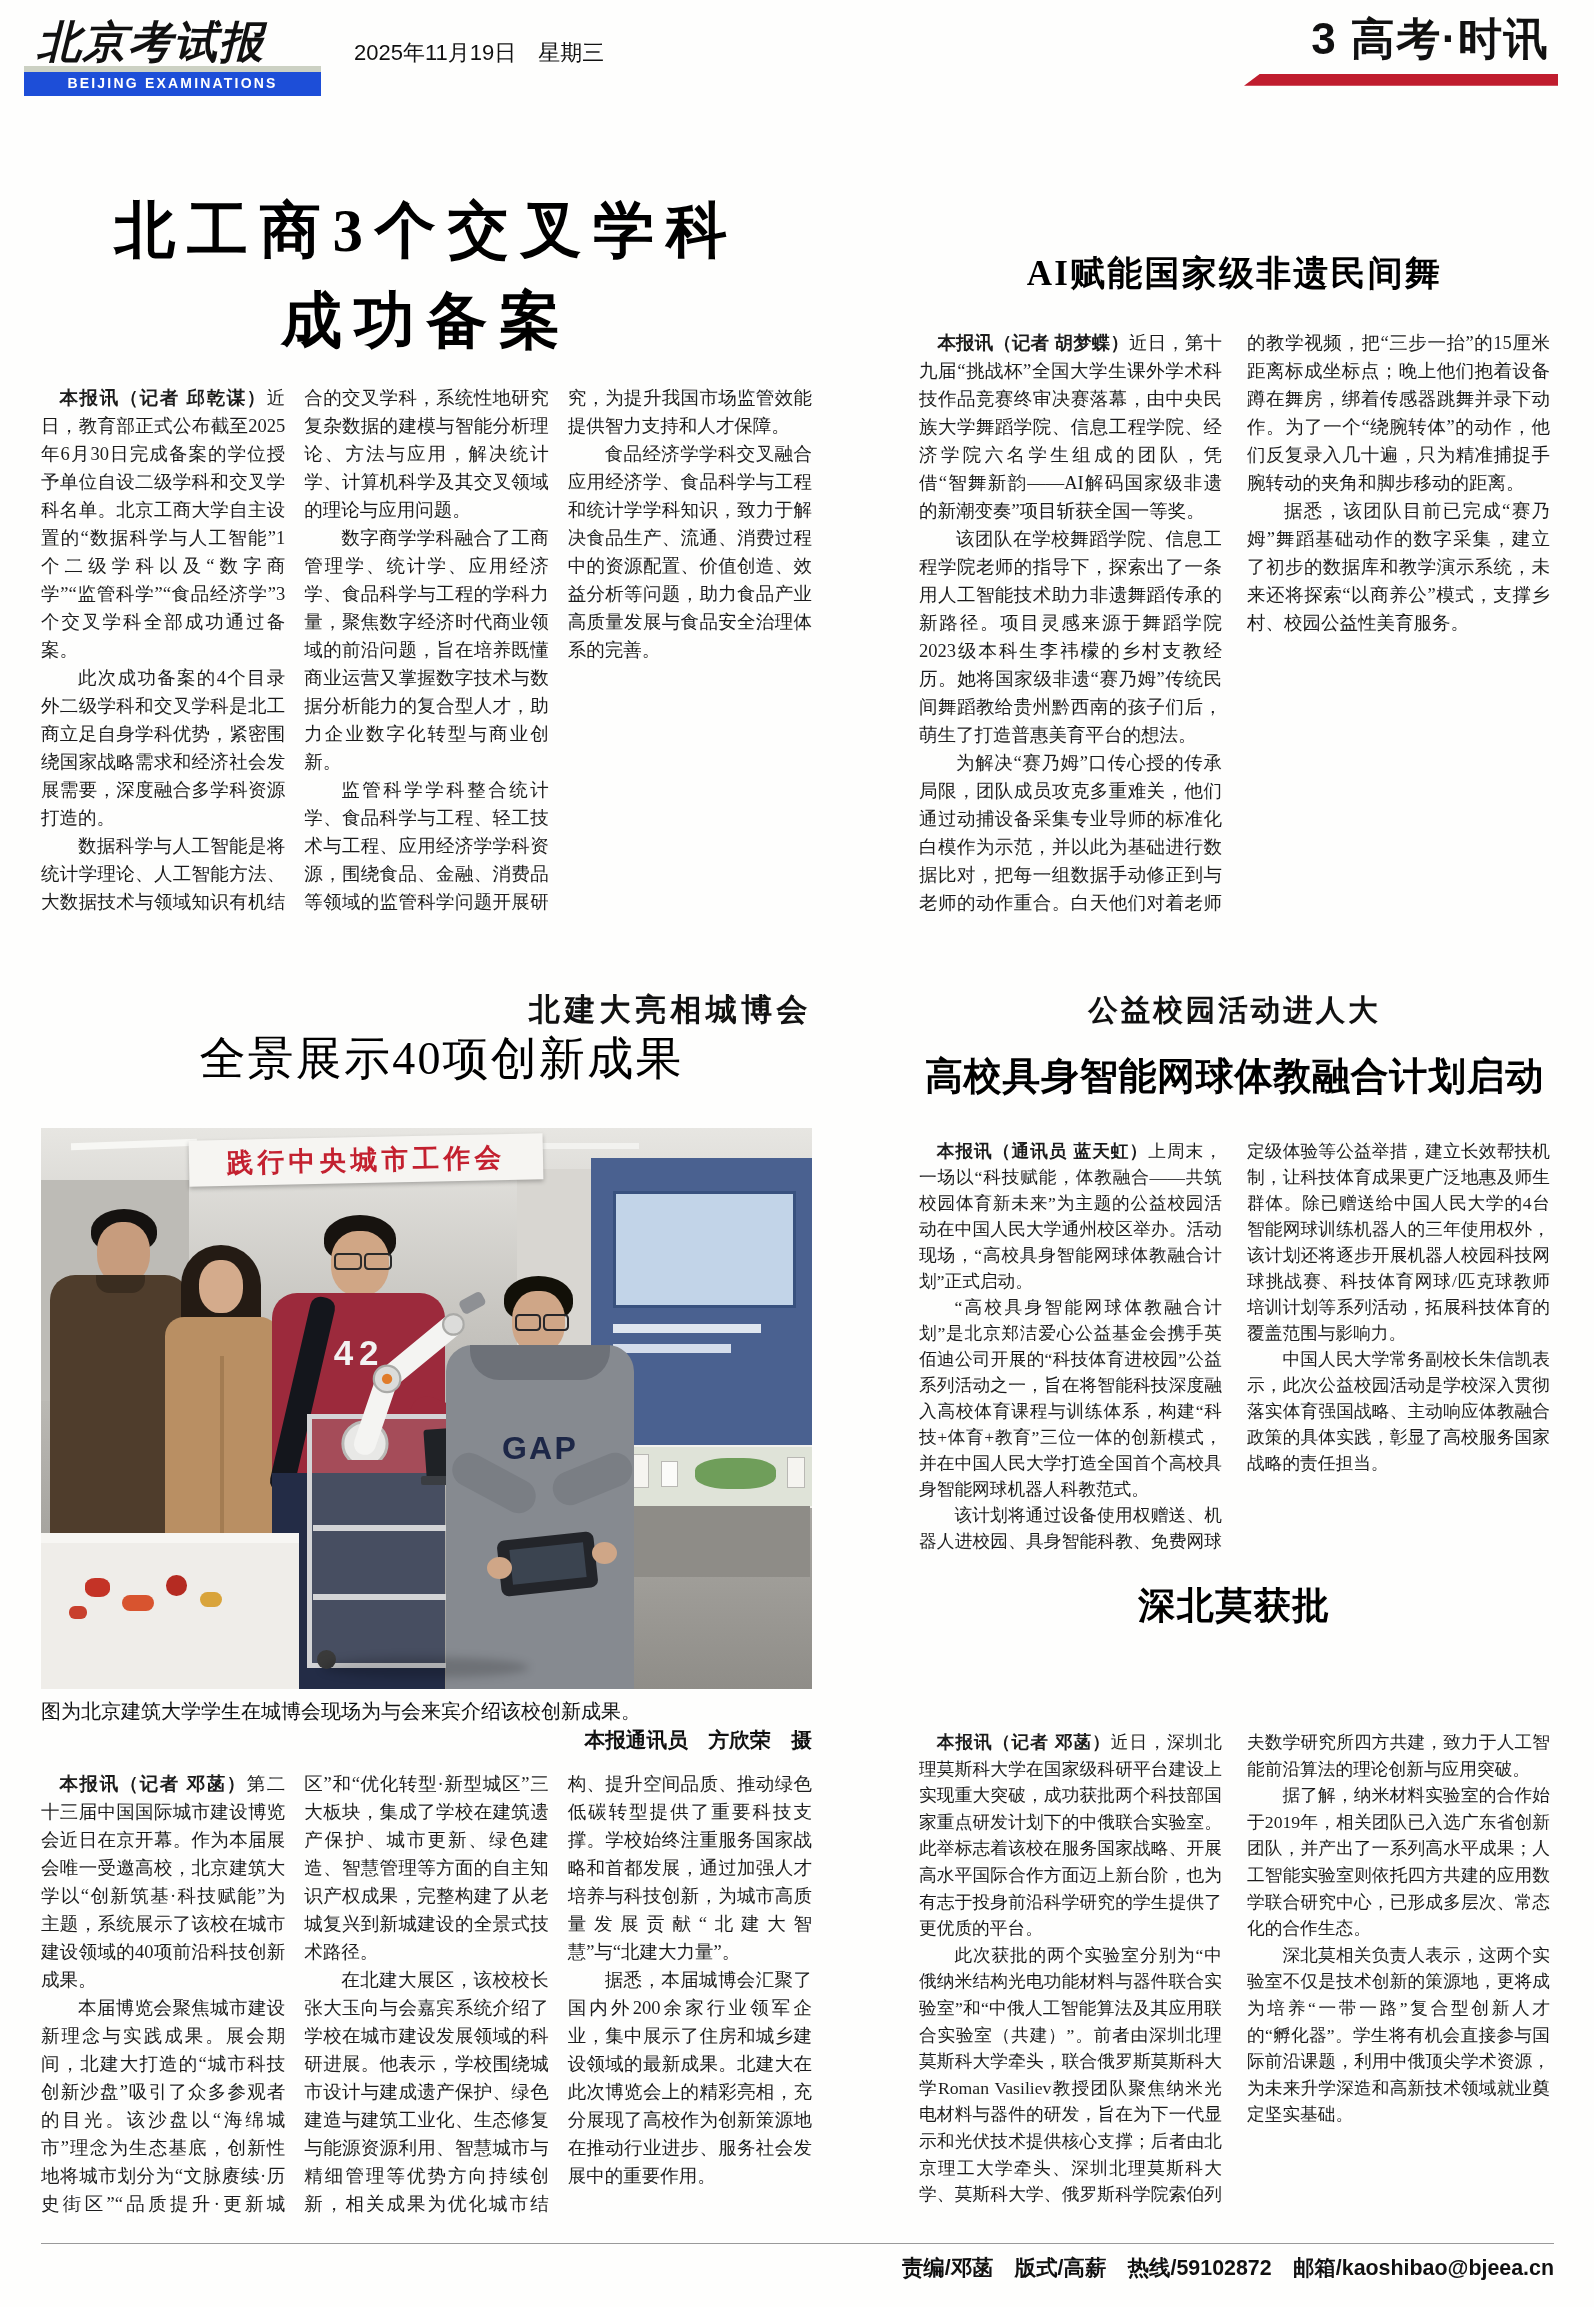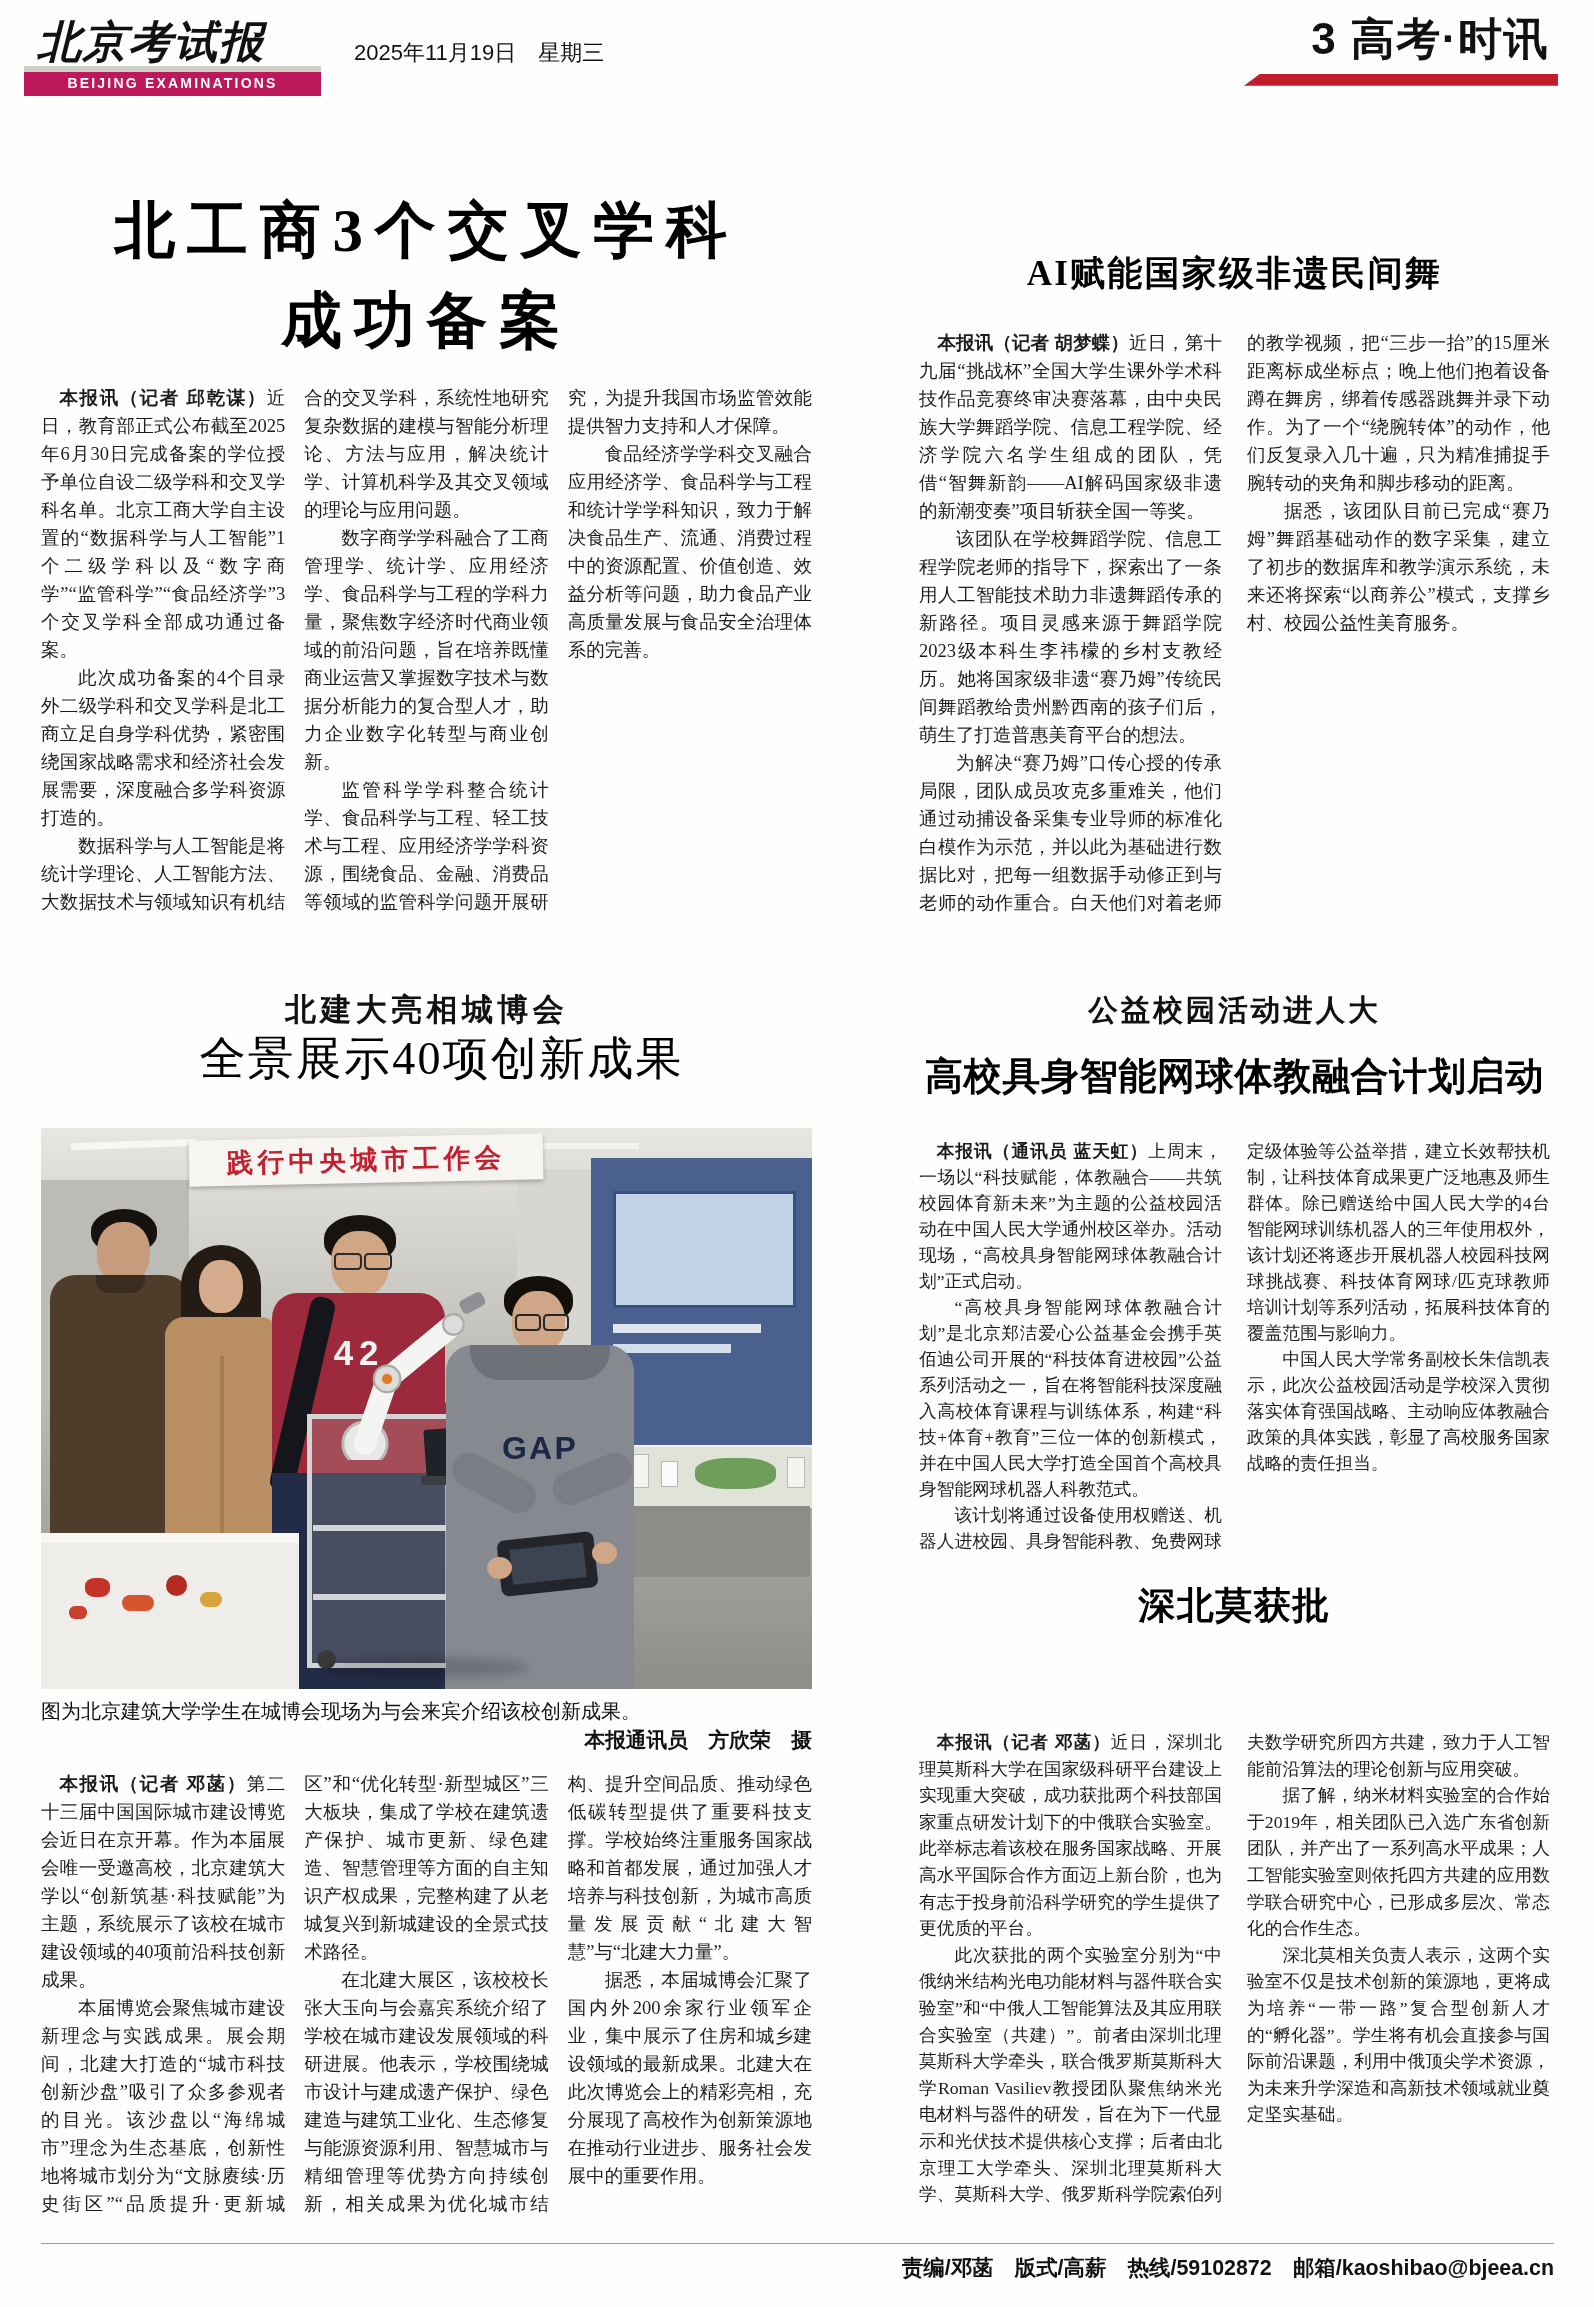--- a/index.html
+++ b/index.html
@@ -4,33 +4,33 @@
 <style>
   html,body{margin:0;padding:0;background:#e9e9e9;}
   .page{position:relative;width:1595px;height:2307px;background:#fefefd;margin:0 auto;overflow:hidden;
         font-family:"Liberation Serif","DejaVu Serif",serif;color:#1c1c1c;}
   .abs{position:absolute;}
   .sans{font-family:"Liberation Sans","DejaVu Sans",sans-serif;}
   
   .masthead{left:37px;top:13.3px;width:288px;height:53px;font-size:44px;font-weight:700;
             font-style:italic;letter-spacing:1.5px;color:#111;white-space:nowrap;}
   .mast-strip{left:24px;top:66px;width:297px;height:5.9px;background:#ccd1c3;}
-  .mast-red{left:24px;top:72px;width:297px;height:23.6px;background:#be185d;color:#fff;
+  .mast-red{left:24px;top:72px;width:297px;height:23.6px;background:#1d4ed8;color:#fff;
             font-weight:700;font-size:14px;letter-spacing:2.2px;text-align:center;line-height:23.6px;}
   .date{left:354px;top:38px;font-size:22px;color:#111;}
   .pagelabel{right:46px;top:10.3px;font-size:44px;font-weight:700;color:#111;letter-spacing:1.5px;}
   .pagebar{left:1244px;top:74px;width:314px;height:11.8px;background:#c01d2e;
            clip-path:polygon(5% 0,100% 0,100% 100%,0 100%);}
   
   .a1title{left:41px;top:186px;width:771px;text-align:center;font-weight:700;color:#000;
            font-size:61px;line-height:90px;letter-spacing:11.8px;}
   .a2title{left:919px;top:250px;width:631px;text-align:center;font-weight:700;color:#000;
            font-size:35px;letter-spacing:2.2px;}
   .kicker{font-weight:700;color:#111;text-align:center;}
-  .a3kicker{left:41px;top:989px;width:771px;font-size:31px;letter-spacing:4.4px;}
+  .a3kicker{left:41px;top:989px;width:771px;font-size:31px;letter-spacing:4.4px;text-align:right;}
   .a3title{left:56px;top:1028px;width:771px;text-align:center;font-weight:400;color:#000;
            font-size:46px;letter-spacing:2.2px;}
   .a4kicker{left:919px;top:991px;width:631px;font-size:29.5px;letter-spacing:3px;}
   .a4title{left:919px;top:1051px;width:631px;text-align:center;font-weight:700;color:#000;
            font-size:38px;letter-spacing:0.7px;}
   .a5title{left:919px;top:1580px;width:631px;text-align:center;font-weight:700;color:#000;
            font-size:37px;line-height:52px;letter-spacing:1.5px;}
   
   .body{column-fill:auto;overflow:hidden;text-align:justify;}
   .b1{left:41px;top:384px;width:771px;height:550px;column-count:3;column-gap:19px;font-size:18.5px;line-height:28px;}

